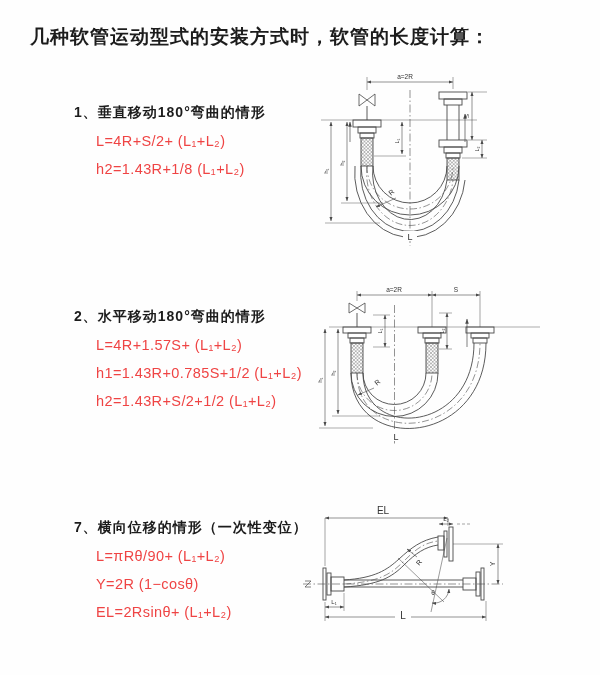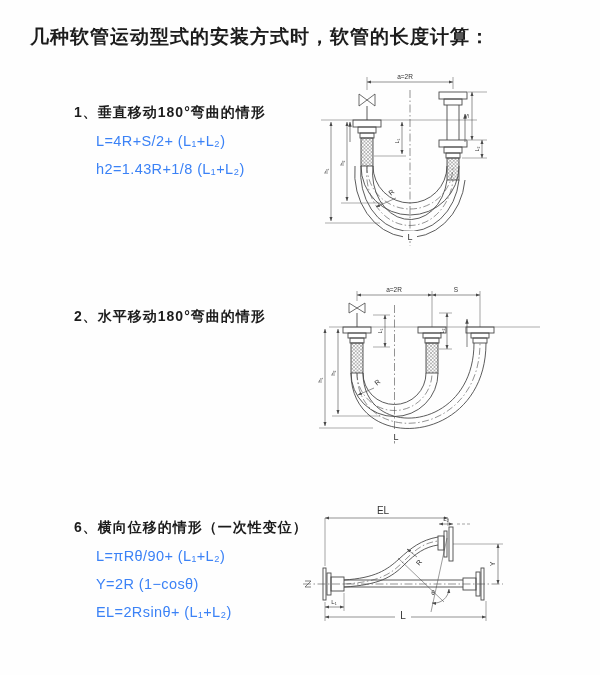--- a/index.html
+++ b/index.html
@@ -8,21 +8,21 @@
     background:#fefefe;color:#222;
     font-family:"Liberation Sans","DejaVu Sans",sans-serif;
   }
   .page-title{
     position:absolute;left:30px;top:24px;
     font-size:19px;font-weight:bold;letter-spacing:1px;color:#1c1c1c;
   }
   .section{position:absolute;left:44px;margin-left:30px;}
   .sec-heading{font-size:14px;font-weight:bold;letter-spacing:1px;color:#1c1c1c;}
   .formulas{margin-left:22px;margin-top:9px;}
-  .formula{font-size:14.5px;color:#3b82f6;height:28px;line-height:20px;letter-spacing:.4px;}
+  .formula{font-size:14.5px;color:#ef4444;height:28px;line-height:20px;letter-spacing:.4px;}
   #sec1{top:104px;}
   #sec2{top:308px;}
   #sec3{top:519px;}
   .diagram{position:absolute;}
   #dia1{left:305px;top:68px;}
   #dia2{left:305px;top:283px;}
   #dia3{left:295px;top:498px;}
   svg text{fill:#333;font-family:"Liberation Sans","DejaVu Sans",sans-serif;}
 </style>
 </head>
@@ -33,24 +33,29 @@
 <div class="section" id="sec1">
   <div class="sec-heading">1、垂直移动180°弯曲的情形</div>
   <div class="formulas">
     <div class="formula">L=4R+S/2+ (L₁+L₂)</div>
     <div class="formula">h2=1.43R+1/8 (L₁+L₂)</div>
   </div>
 </div>
 
 <div class="section" id="sec2">
   <div class="sec-heading">2、水平移动180°弯曲的情形</div>
+  <div class="formulas">
+    <div class="formula">L=4R+1.57S+ (L₁+L₂)</div>
+    <div class="formula">h1=1.43R+0.785S+1/2 (L₁+L₂)</div>
+    <div class="formula">h2=1.43R+S/2+1/2 (L₁+L₂)</div>
+  </div>
 </div>
 
 <div class="section" id="sec3">
-  <div class="sec-heading">6、横向位移的情形（一次性变位）</div>
+  <div class="sec-heading">7、横向位移的情形（一次性变位）</div>
   <div class="formulas">
     <div class="formula">L=πRθ/90+ (L₁+L₂)</div>
     <div class="formula">Y=2R (1−cosθ)</div>
     <div class="formula">EL=2Rsinθ+ (L₁+L₂)</div>
   </div>
 </div>
 
 <svg class="diagram" id="dia1" width="295" height="200" viewBox="0 0 295 200" fill="none" stroke="#4a4a4a" stroke-width="0.9">
   <defs>
     <marker id="ar1" viewBox="0 0 10 10" refX="9" refY="5" markerWidth="7.5" markerHeight="7.5" orient="auto-start-reverse">

